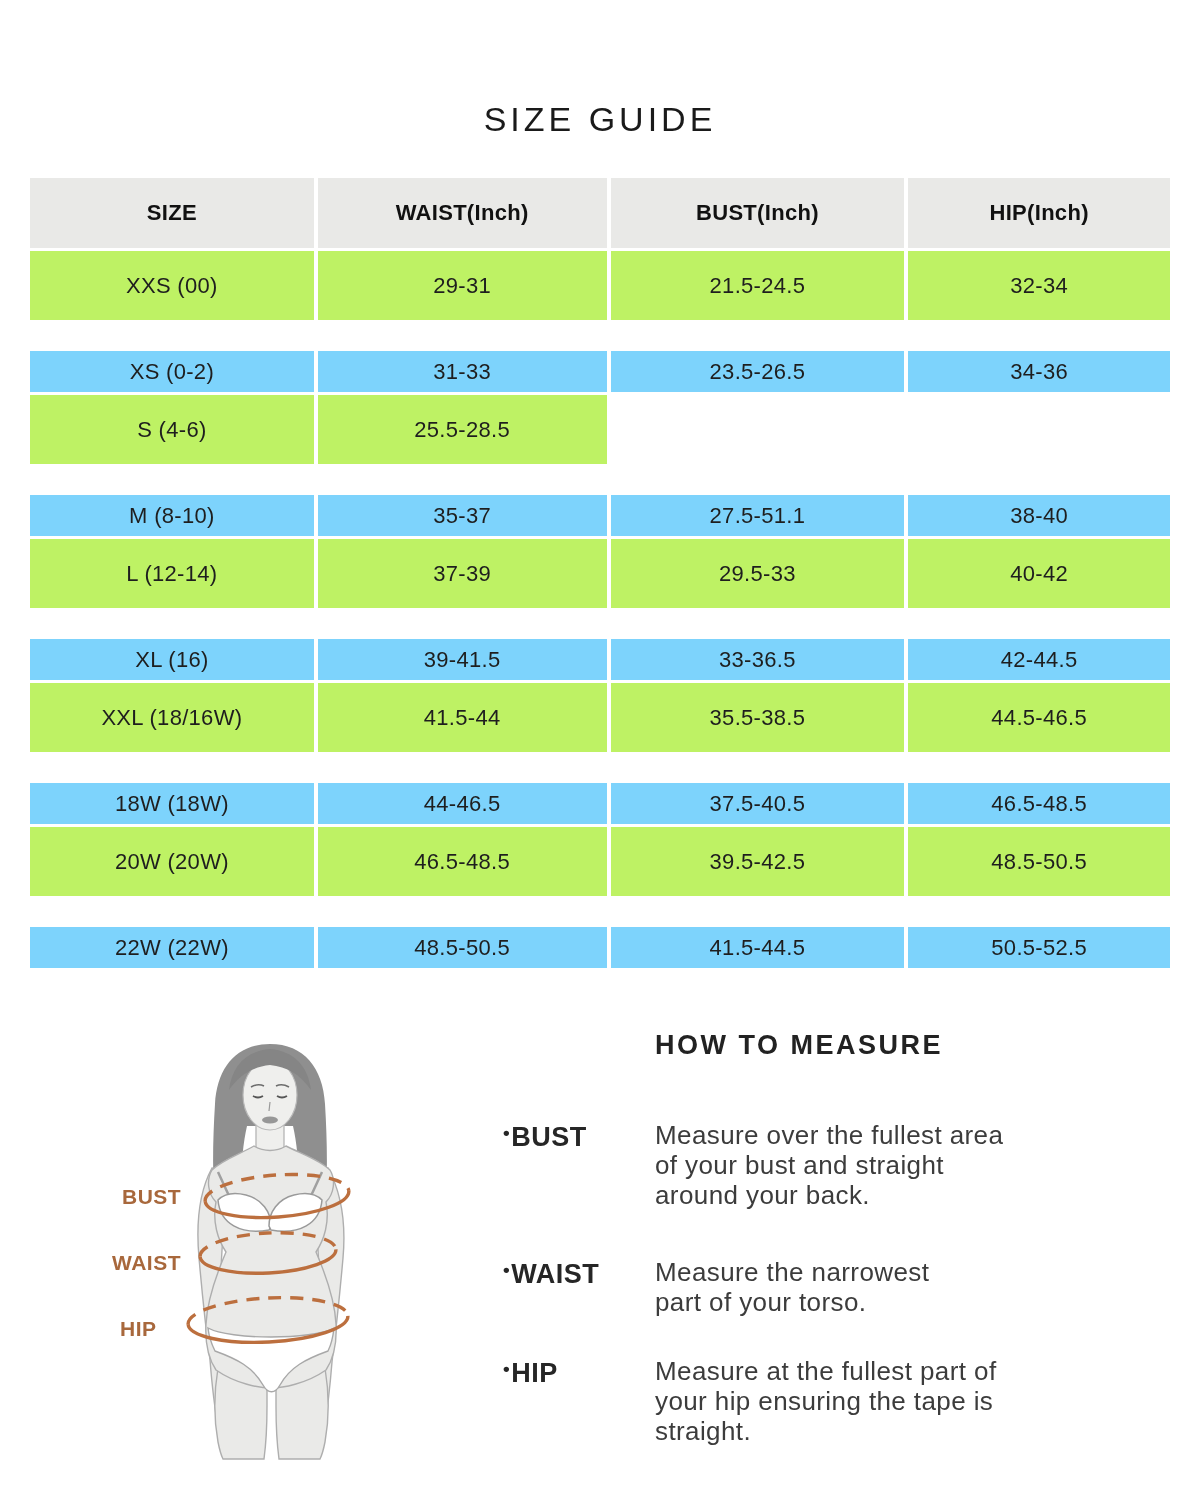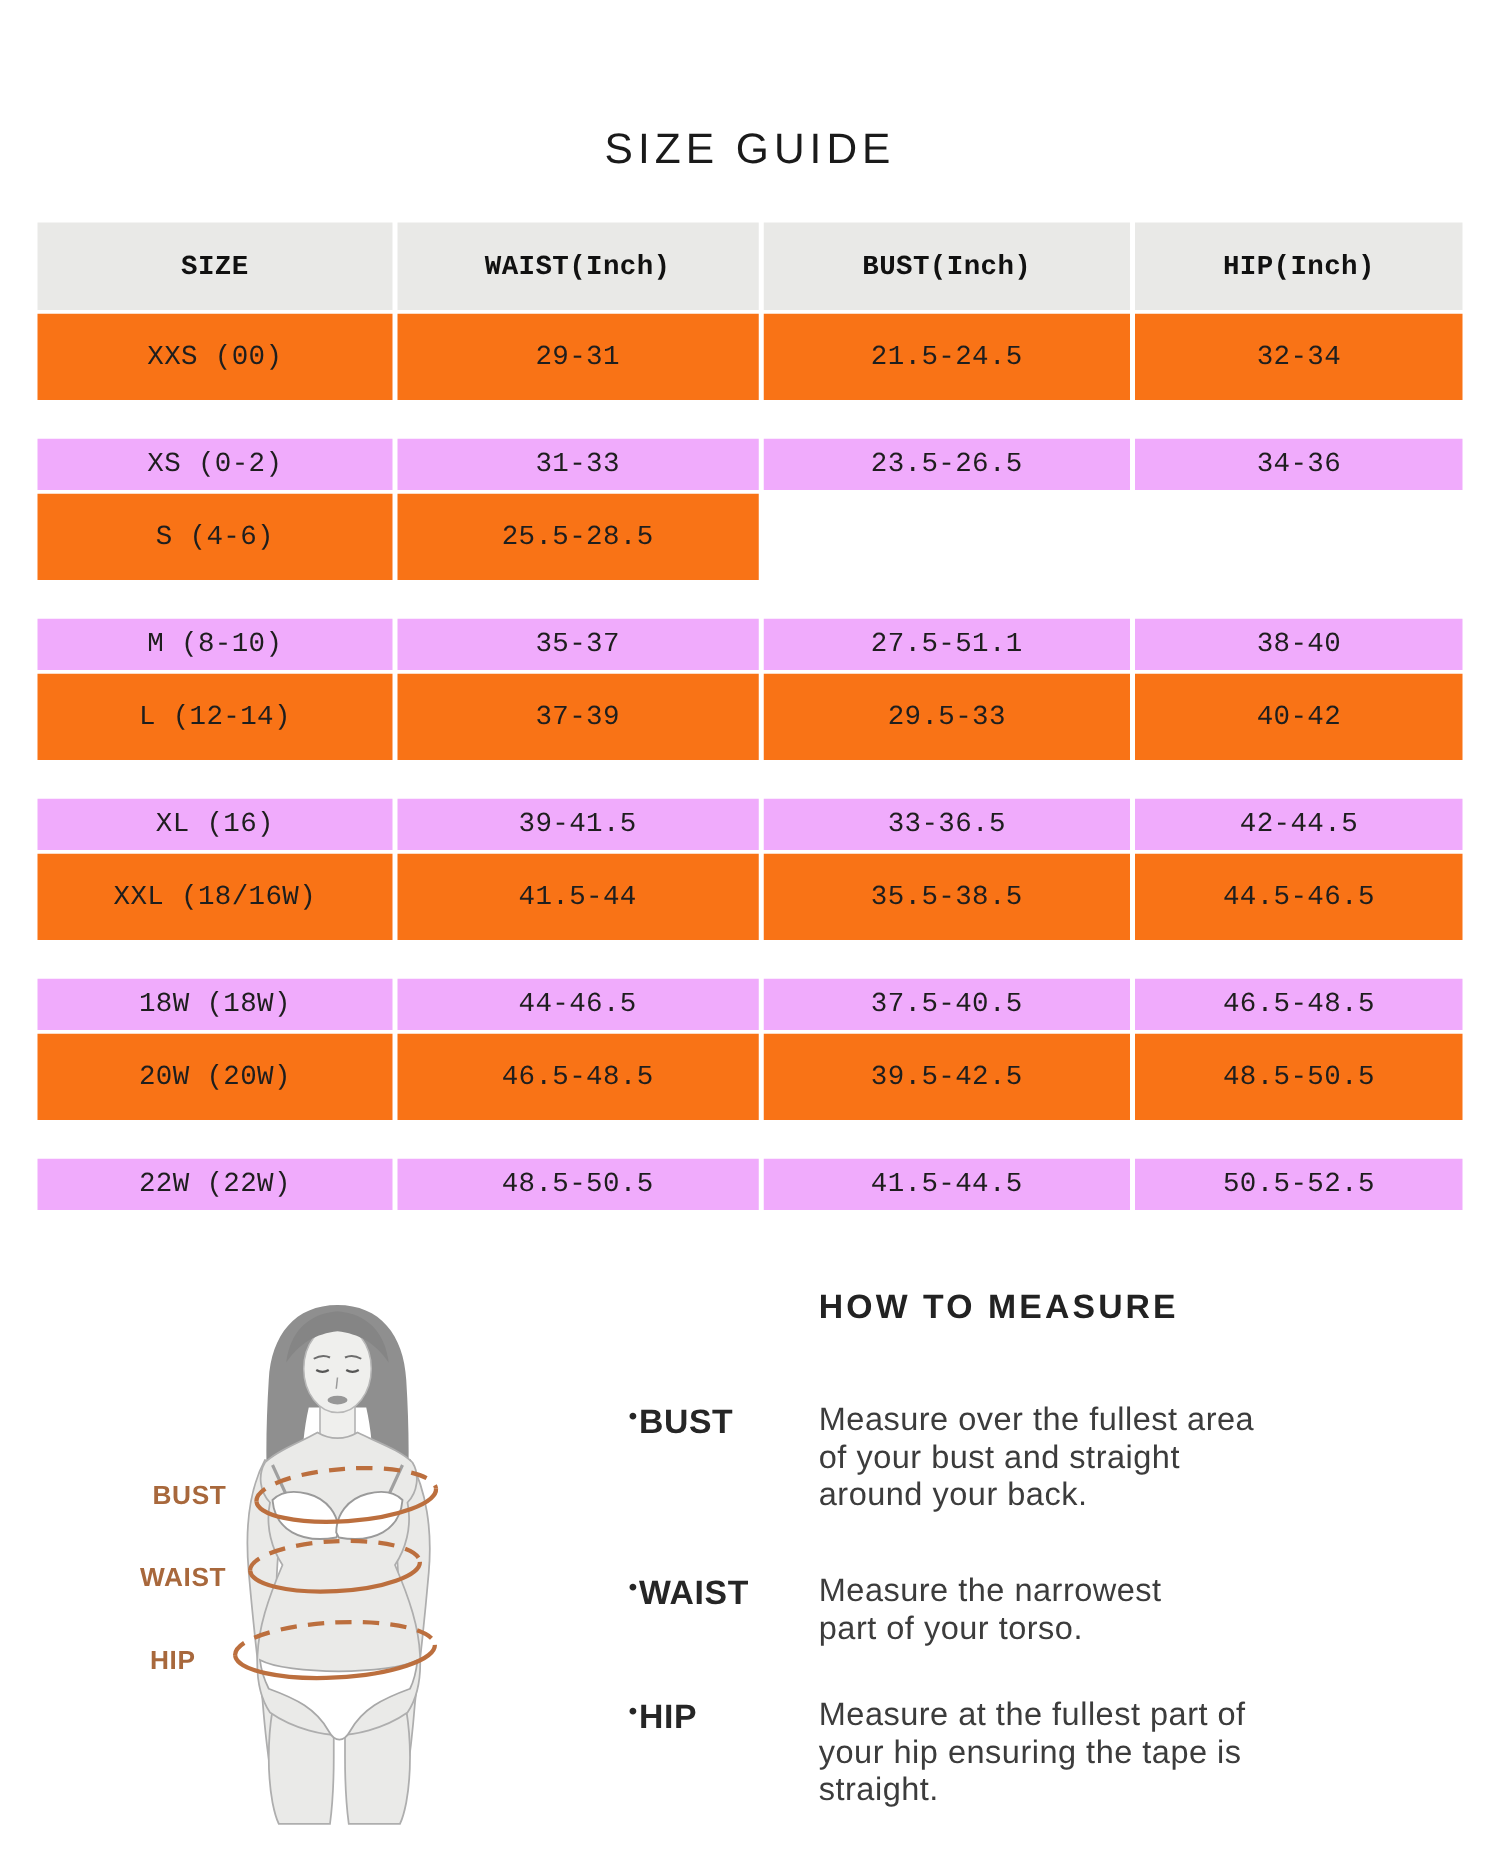--- a/index.html
+++ b/index.html
@@ -10,30 +10,29 @@
   
   .title{
     position:absolute;top:100px;left:0;width:1200px;margin:0;
     text-align:center;font-size:34px;font-weight:400;letter-spacing:4px;color:#1a1a1a;
   }
   
   .size-table{position:absolute;left:30px;top:178px;width:1140px;}
   .trow{
     display:grid;grid-template-columns:283fr 288fr 293fr 261fr;column-gap:4px;
     height:69px;
-    font-family:Liberation Mono, monospace;
   }
   .trow + .trow{margin-top:3px;}
   .trow.thead{height:70px;}
   .cell{
     display:flex;align-items:center;justify-content:center;
-    font-size:22px;letter-spacing:0.3px;background:#f97316;color:#1e1e1e;
+    font-size:22px;letter-spacing:0.3px;background:#bef264;color:#1e1e1e;
   }
   .thead .cell{background:#e9e9e7;font-weight:bold;color:#111;}
-  .trow.alt .cell{background:#f0abfc;margin-top:28px;}
+  .trow.alt .cell{background:#7dd3fc;margin-top:28px;}
   
   .fig-svg{position:absolute;left:100px;top:1040px;width:380px;height:440px;}
   .fig-label{
     position:absolute;font-size:21px;font-weight:bold;letter-spacing:0.5px;color:#a8683c;
   }
   .fig-label.bust{left:122px;top:1185px;}
   .fig-label.waist{left:112px;top:1251px;}
   .fig-label.hip{left:120px;top:1317px;}
   .measure-heading{
     position:absolute;left:655px;top:1030px;margin:0;

